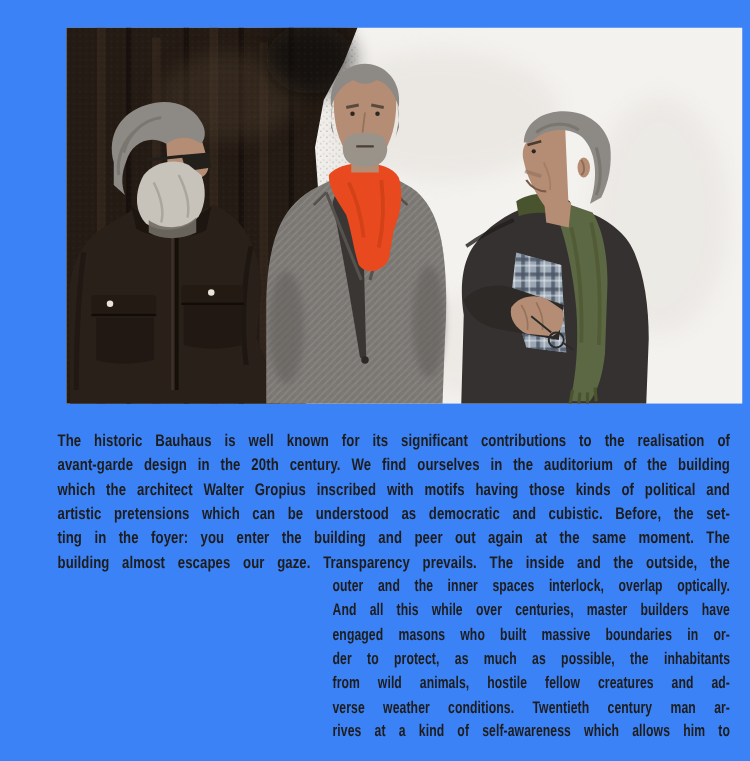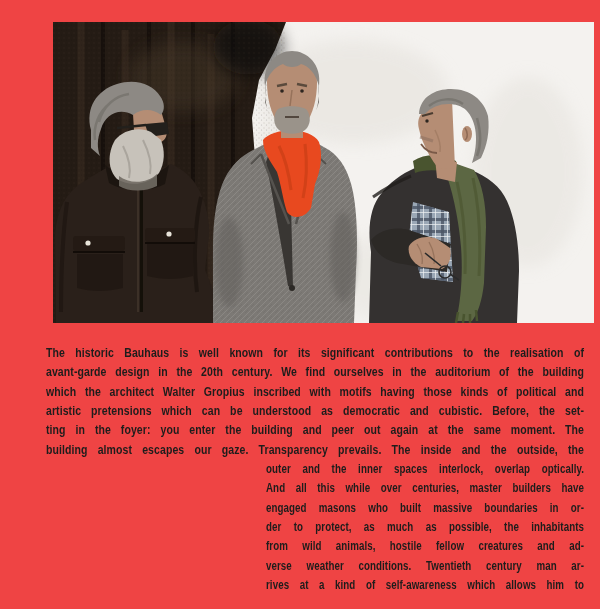--- a/index.html
+++ b/index.html
@@ -37,21 +37,21 @@
   .indent-lines{
     margin-left:220px;
     width:440px;
     transform:scaleX(0.72273);
     transform-origin:left top;
   }
 </style>
 </head>
 <body>
 
-<div class="page" style="background: #ef4444;">
+<div class="page" style="background: #3b82f6;">
 
   <svg class="photo" viewBox="0 0 541 301" role="img" aria-label="Three elderly gray-haired men in winter coats stand talking outdoors in front of a dark wooden door and a whitewashed wall; the left man wears tinted glasses and a dark jacket, the middle man a bright orange scarf and gray tweed coat, the right man an olive green scarf over a plaid shirt and dark coat while holding his glasses">
     <defs>
       <filter id="soft" x="-40%" y="-40%" width="180%" height="180%">
         <feGaussianBlur stdDeviation="8"></feGaussianBlur>
       </filter>
       <filter id="soft2" x="-40%" y="-40%" width="180%" height="180%">
         <feGaussianBlur stdDeviation="3"></feGaussianBlur>
       </filter>
       <pattern id="tweed" width="6" height="6" patternUnits="userSpaceOnUse">

